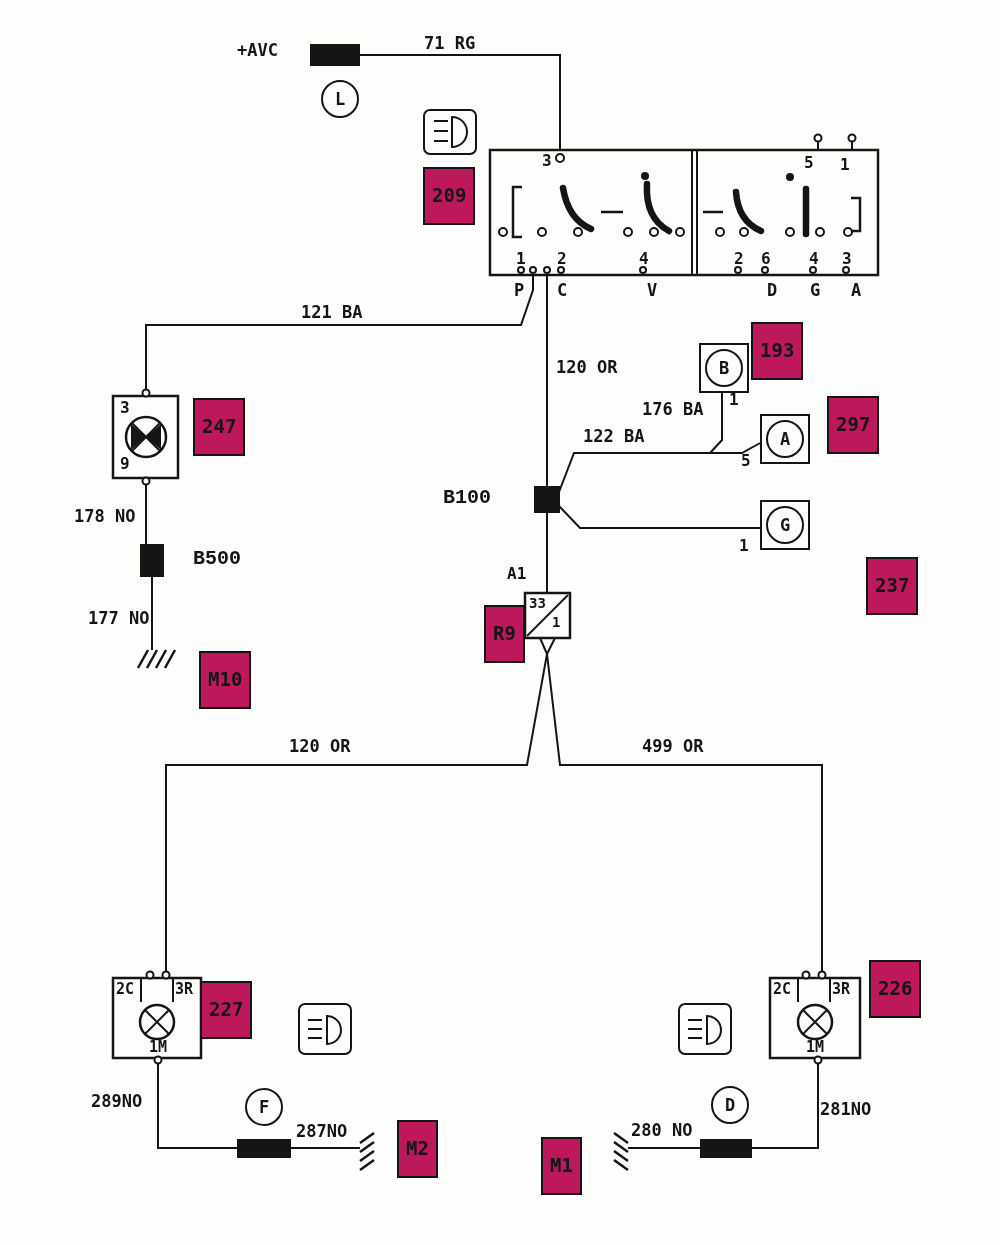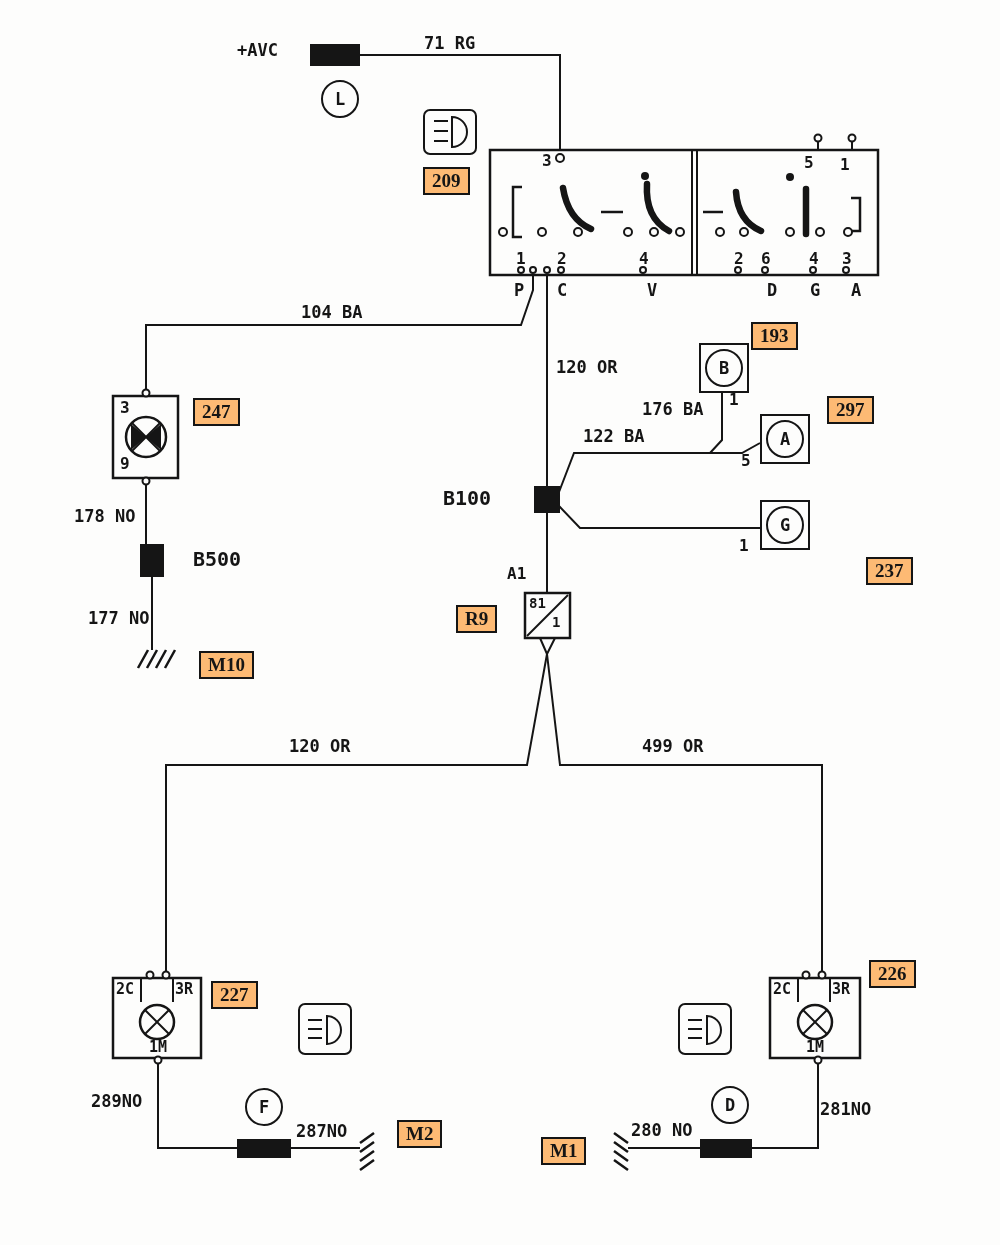--- a/index.html
+++ b/index.html
@@ -6,23 +6,23 @@
   .canvas{position:relative;width:1000px;height:1245px;background:#fdfdfc;overflow:hidden;
           font-family:"DejaVu Sans Mono","Liberation Mono",monospace;color:#151515;}
   svg{position:absolute;left:0;top:0;}
   svg path,svg rect,svg circle,svg line{stroke:#151515;fill:none;stroke-width:2;}
   svg .med{stroke-width:2.5;}
   svg .thick{stroke-width:6.5;stroke-linecap:round;}
   svg .fill{fill:#151515;stroke:none;}
   svg .dot{fill:#151515;stroke:none;}
   svg .contact{fill:#fdfdfc;}
   .lb{position:absolute;font-weight:bold;font-size:17px;white-space:nowrap;line-height:1.1;}
-  .s16{font-size:16px;} .s15{font-size:15px;} .s14{font-size:14px;} .s20{font-size:20px;}
-  .bx{position:absolute;border:2.5px solid #151515;padding:1px 7px;font-weight:bold;font-size:19px;
-      background:#fdba74;white-space:nowrap;line-height:1.15;font-family:Liberation Serif, serif;}
+  .s16{font-size:16px;} .s15{font-size:15px;} .s14{font-size:14px;} .s20{font-size:20px;font-family:Liberation Mono, monospace;}
+  .bx{position:absolute;border:2.5px solid #151515;padding:16px 7px;font-weight:bold;font-size:19px;
+      background:#be185d;white-space:nowrap;line-height:1.15;}
   .circ{position:absolute;width:34px;height:34px;border:2.5px solid #151515;border-radius:50%;
         display:flex;align-items:center;justify-content:center;font-weight:bold;font-size:17px;background:#fdfdfc;}
   .sq{position:absolute;width:46px;height:46px;border:2px solid #151515;display:flex;
       align-items:center;justify-content:center;background:#fdfdfc;}
   .sq .inner{width:34px;height:34px;border:2.5px solid #151515;border-radius:50%;display:flex;
       align-items:center;justify-content:center;font-weight:bold;font-size:17px;}
 </style>
 </head>
 <body>
 
@@ -161,21 +161,21 @@
   <div class="lb s16" style="left:761px;top:250px">6</div>
   <div class="lb s16" style="left:809px;top:250px">4</div>
   <div class="lb s16" style="left:842px;top:250px">3</div>
   <div class="lb" style="left:514px;top:281px">P</div>
   <div class="lb" style="left:557px;top:281px">C</div>
   <div class="lb" style="left:647px;top:281px">V</div>
   <div class="lb" style="left:767px;top:281px">D</div>
   <div class="lb" style="left:810px;top:281px">G</div>
   <div class="lb" style="left:851px;top:281px">A</div>
 
-  <div class="lb" style="left:301px;top:303px">104 BA</div>
+  <div class="lb" style="left:301px;top:303px">121 BA</div>
   <div class="bx" style="left:193px;top:398px">247</div>
   <div class="lb s16" style="left:120px;top:399px">3</div>
   <div class="lb s16" style="left:120px;top:455px">9</div>
   <div class="lb" style="left:74px;top:507px">178 NO</div>
   <div class="lb s20" style="left:193px;top:548px">B500</div>
   <div class="lb" style="left:88px;top:609px">177 NO</div>
   <div class="bx" style="left:199px;top:651px">M10</div>
 
   <div class="lb" style="left:556px;top:358px">120 OR</div>
   <div class="lb s20" style="left:443px;top:487px">B100</div>
@@ -190,31 +190,31 @@
     <span class="inner">A</span>
   </div>
   <div class="lb s16" style="left:741px;top:452px">5</div>
   <div class="bx" style="left:827px;top:396px">297</div>
   <div class="sq" style="left:760px;top:500px">
     <span class="inner">G</span>
   </div>
   <div class="lb s16" style="left:739px;top:537px">1</div>
   <div class="bx" style="left:866px;top:557px">237</div>
   <div class="lb s16" style="left:507px;top:565px">A1</div>
-  <div class="bx" style="left:456px;top:605px">R9</div>
-  <div class="lb s14" style="left:529px;top:596px">81</div>
+  <div class="bx" style="left:484px;top:605px">R9</div>
+  <div class="lb s14" style="left:529px;top:596px">33</div>
   <div class="lb s14" style="left:552px;top:615px">1</div>
 
   <div class="lb" style="left:289px;top:737px">120 OR</div>
   <div class="lb" style="left:642px;top:737px">499 OR</div>
 
   <div class="lb s15" style="left:116px;top:981px">2C</div>
   <div class="lb s15" style="left:175px;top:981px">3R</div>
   <div class="lb s15" style="left:149px;top:1039px">1M</div>
-  <div class="bx" style="left:211px;top:981px">227</div>
+  <div class="bx" style="left:200px;top:981px">227</div>
   <div class="lb" style="left:91px;top:1092px">289NO</div>
   <div class="circ" style="left:245px;top:1088px">F</div>
   <div class="lb" style="left:296px;top:1122px">287NO</div>
   <div class="bx" style="left:397px;top:1120px">M2</div>
 
   <div class="lb s15" style="left:773px;top:981px">2C</div>
   <div class="lb s15" style="left:832px;top:981px">3R</div>
   <div class="lb s15" style="left:806px;top:1039px">1M</div>
   <div class="bx" style="left:869px;top:960px">226</div>
   <div class="lb" style="left:820px;top:1100px">281NO</div>

